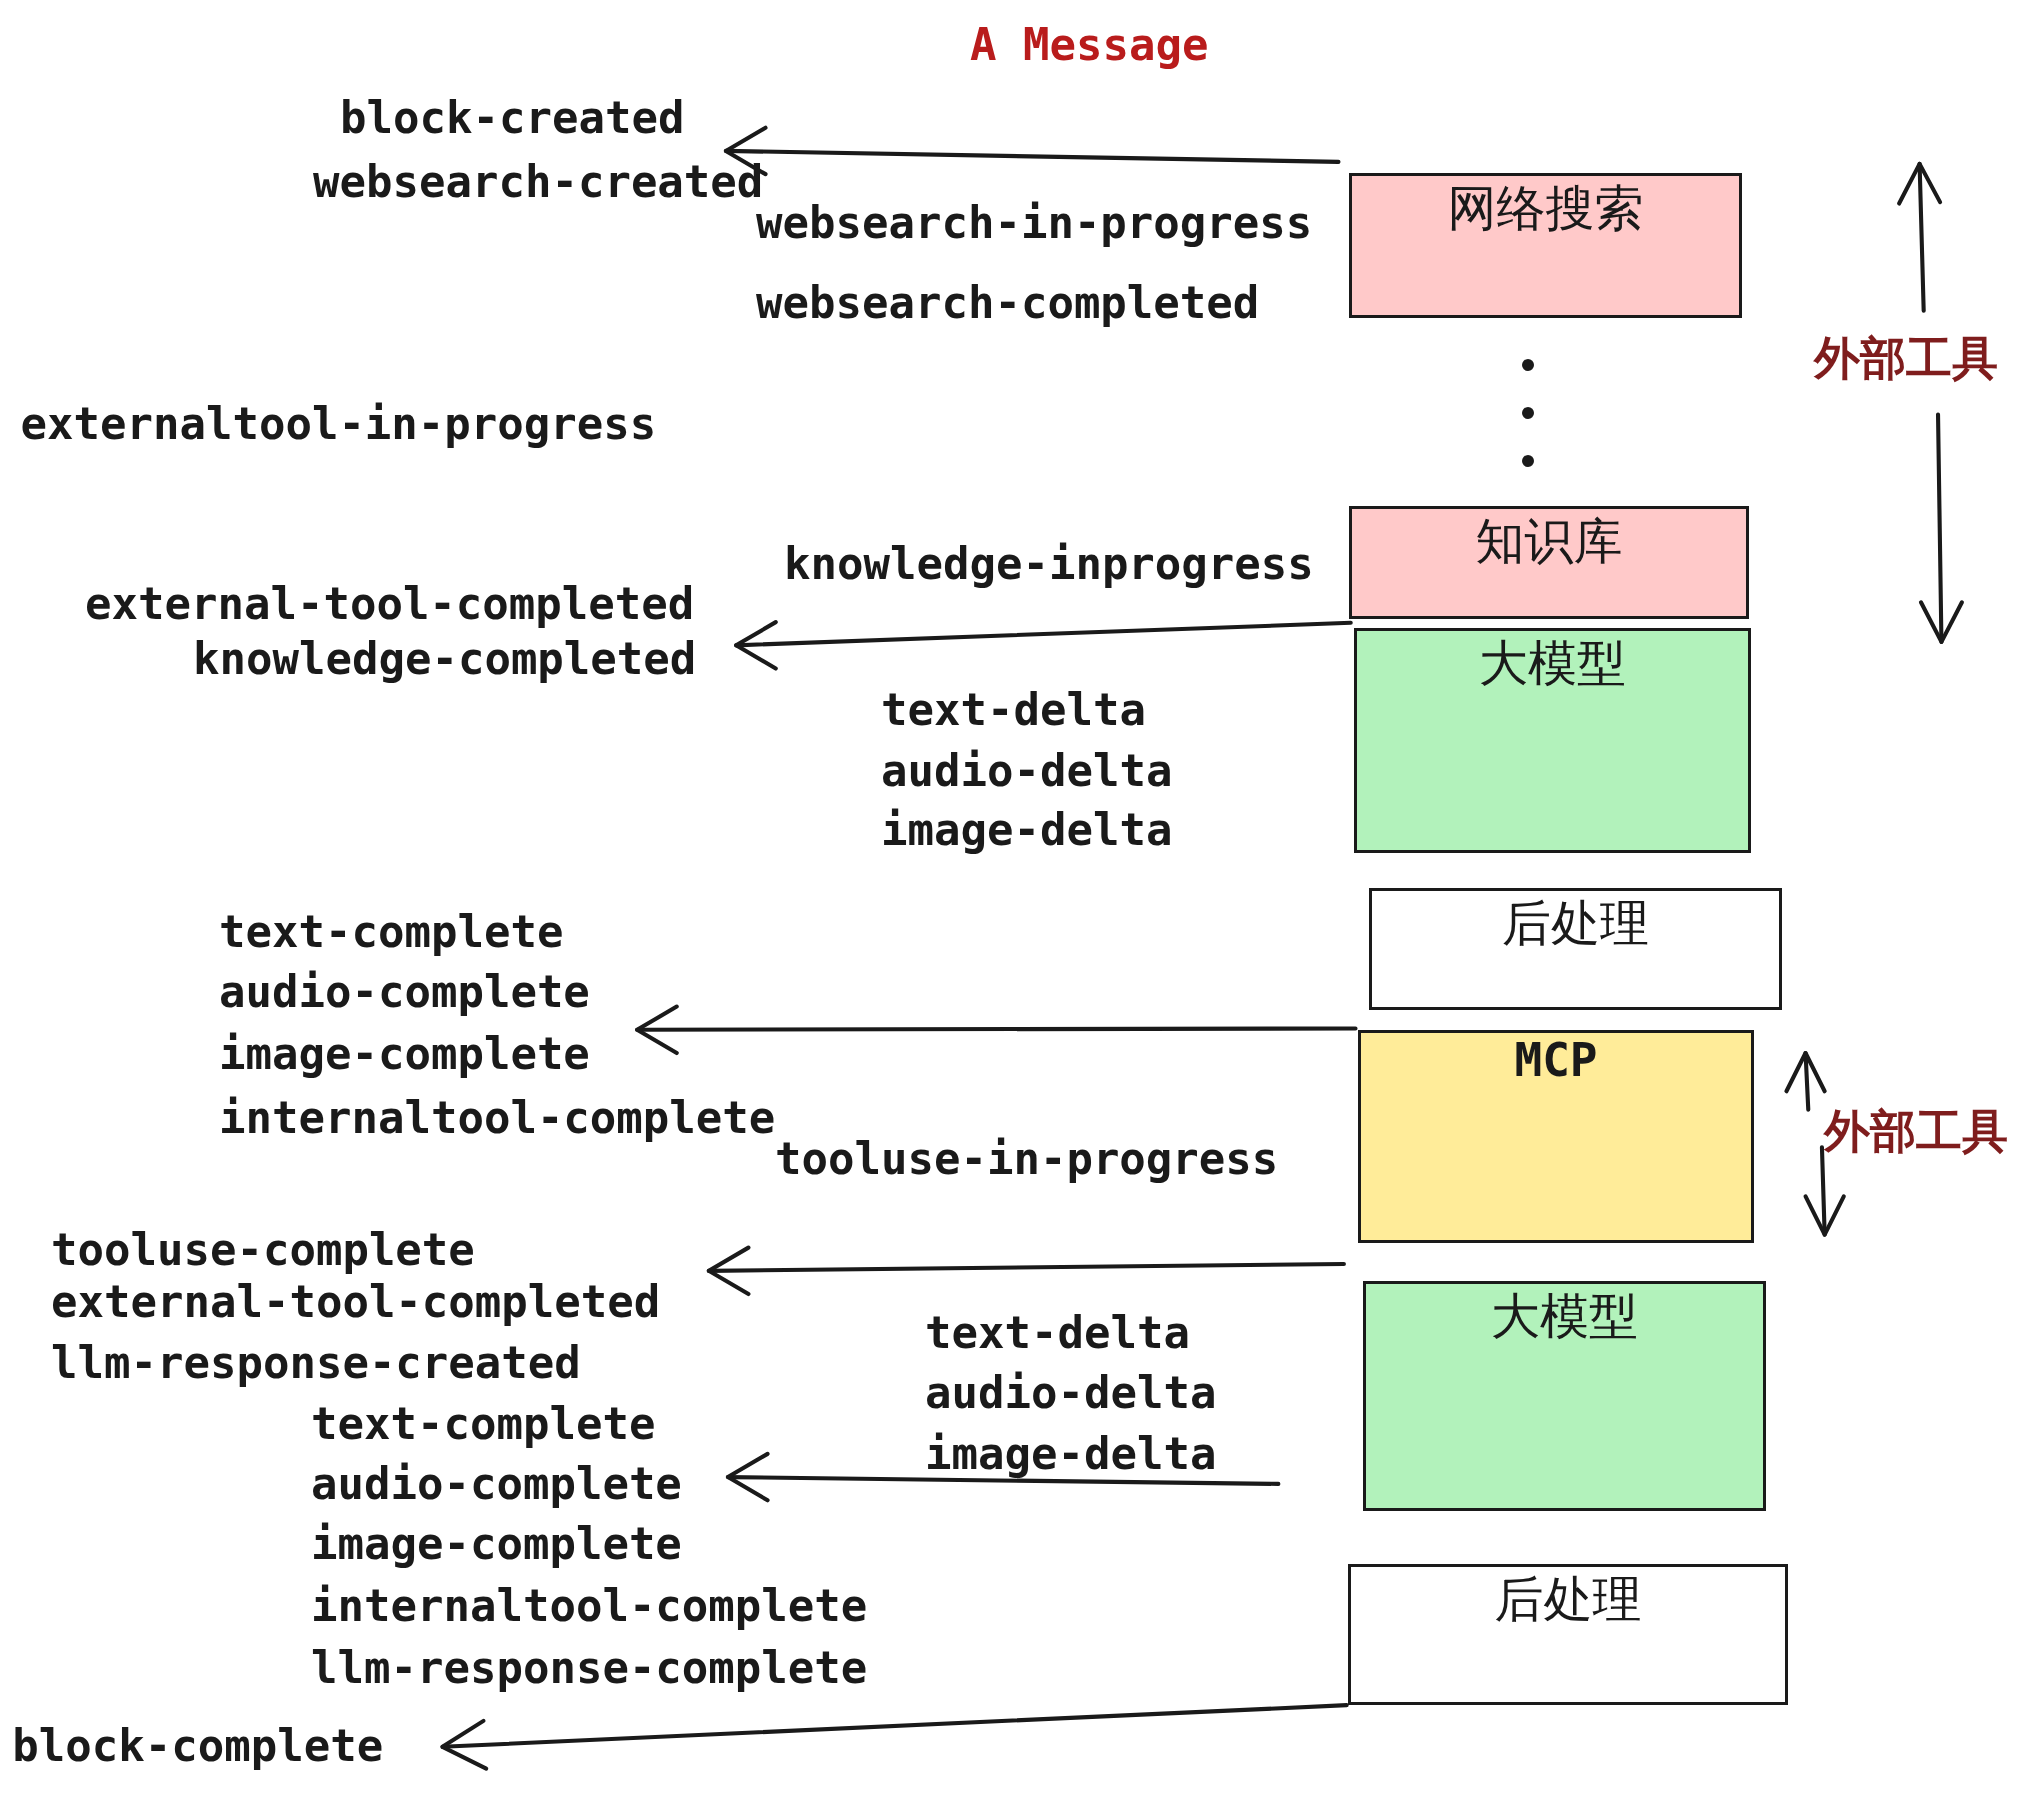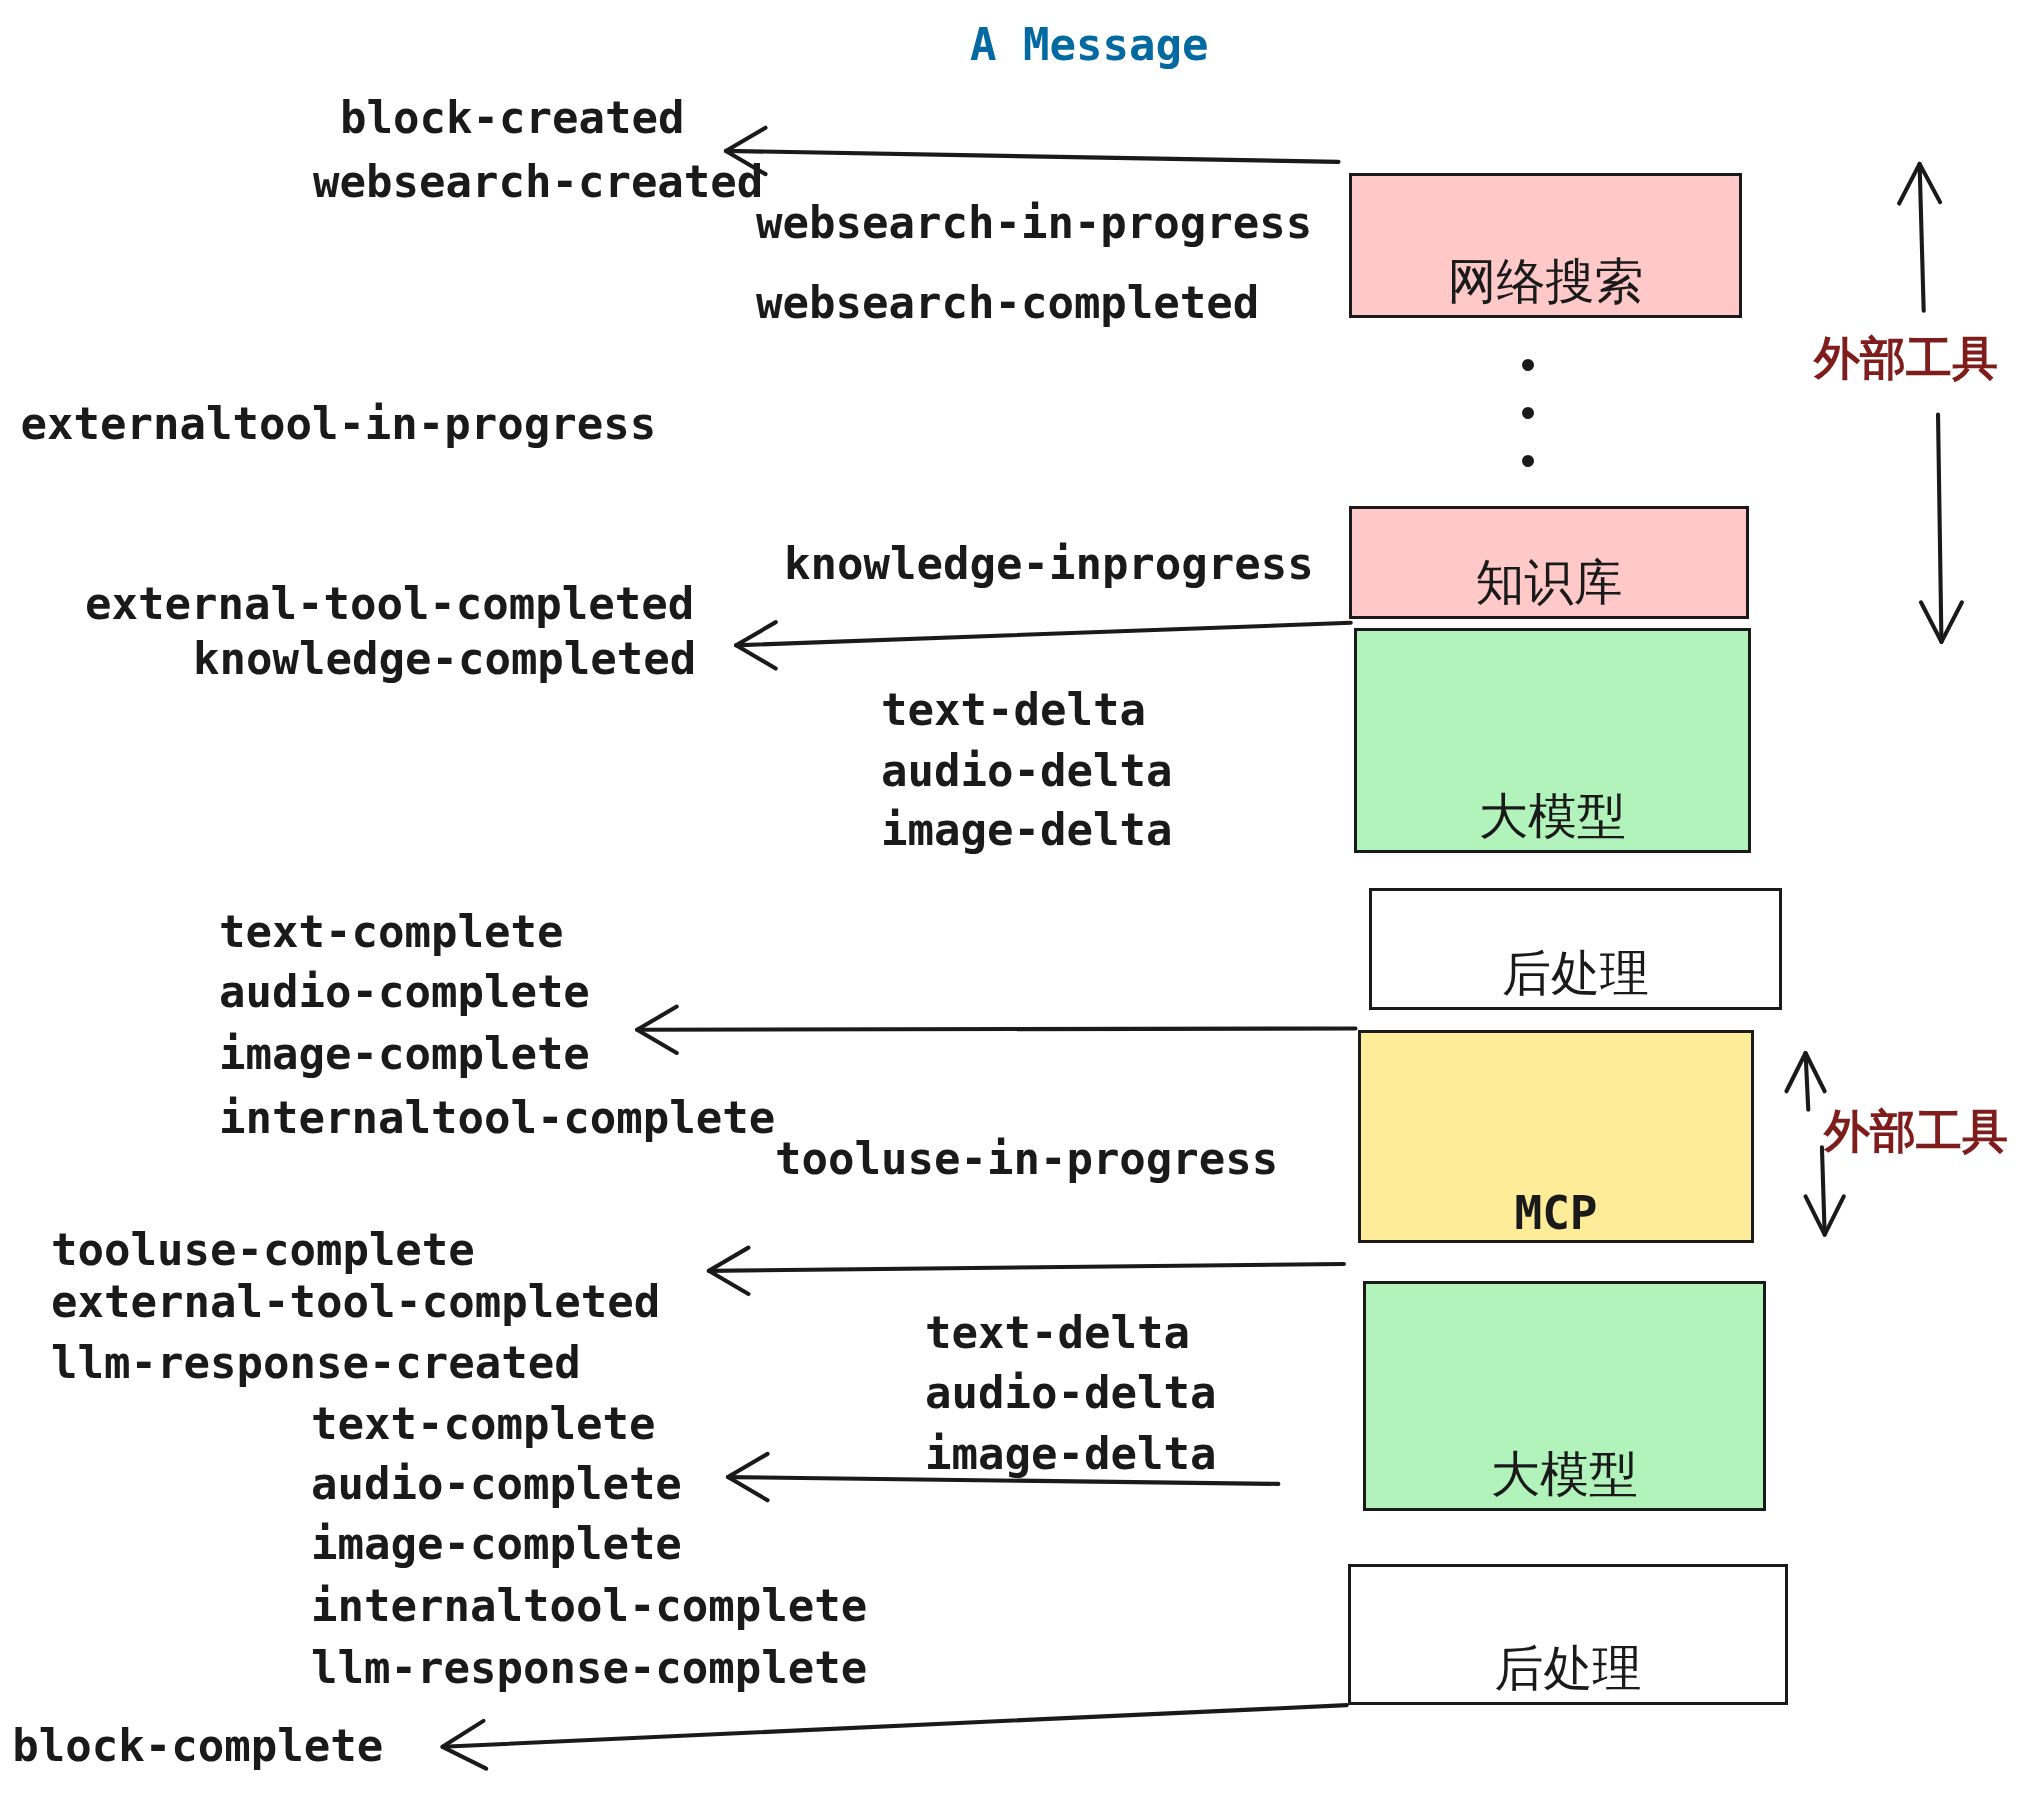--- a/index.html
+++ b/index.html
@@ -15,27 +15,27 @@
   .ev{
     position:absolute;
     font-family:"DejaVu Sans Mono","Liberation Mono",monospace;
     font-size:44px;line-height:1;white-space:nowrap;
     color:#1a1a1a;font-weight:600;
   }
   .title{
     position:absolute;
     font-family:"DejaVu Sans Mono","Liberation Mono",monospace;
     font-size:44px;line-height:1;font-weight:bold;white-space:nowrap;
-    color:#0369a1;
+    color:#b91c1c;
   }
   .box{
     position:absolute;
     border:3.4px solid #1a1a1a;
     box-sizing:border-box;
-    display:flex;align-items:flex-end;justify-content:center;
+    display:flex;align-items:flex-start;justify-content:center;
   }
   .box .lbl{
     font-family:"Liberation Sans","DejaVu Sans",sans-serif;
     font-size:49px;color:#1a1a1a;white-space:nowrap;
   }
   .box .lbl.mono{
     font-family:"DejaVu Sans Mono","Liberation Mono",monospace;
     font-weight:bold;font-size:46px;
   }
   .cjk{

